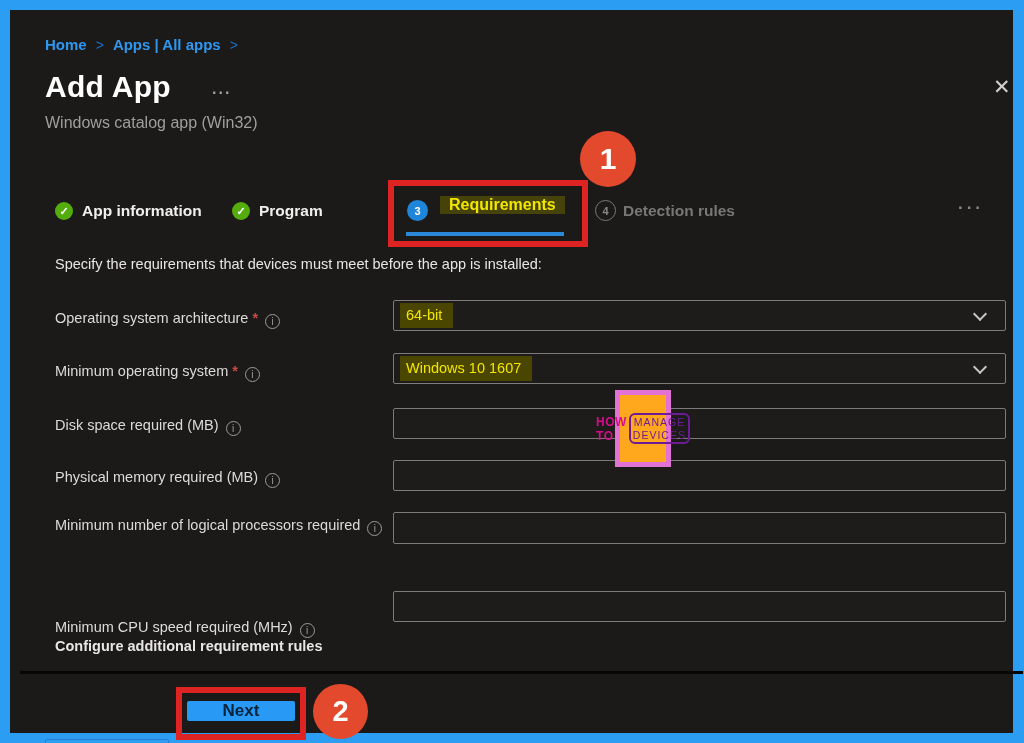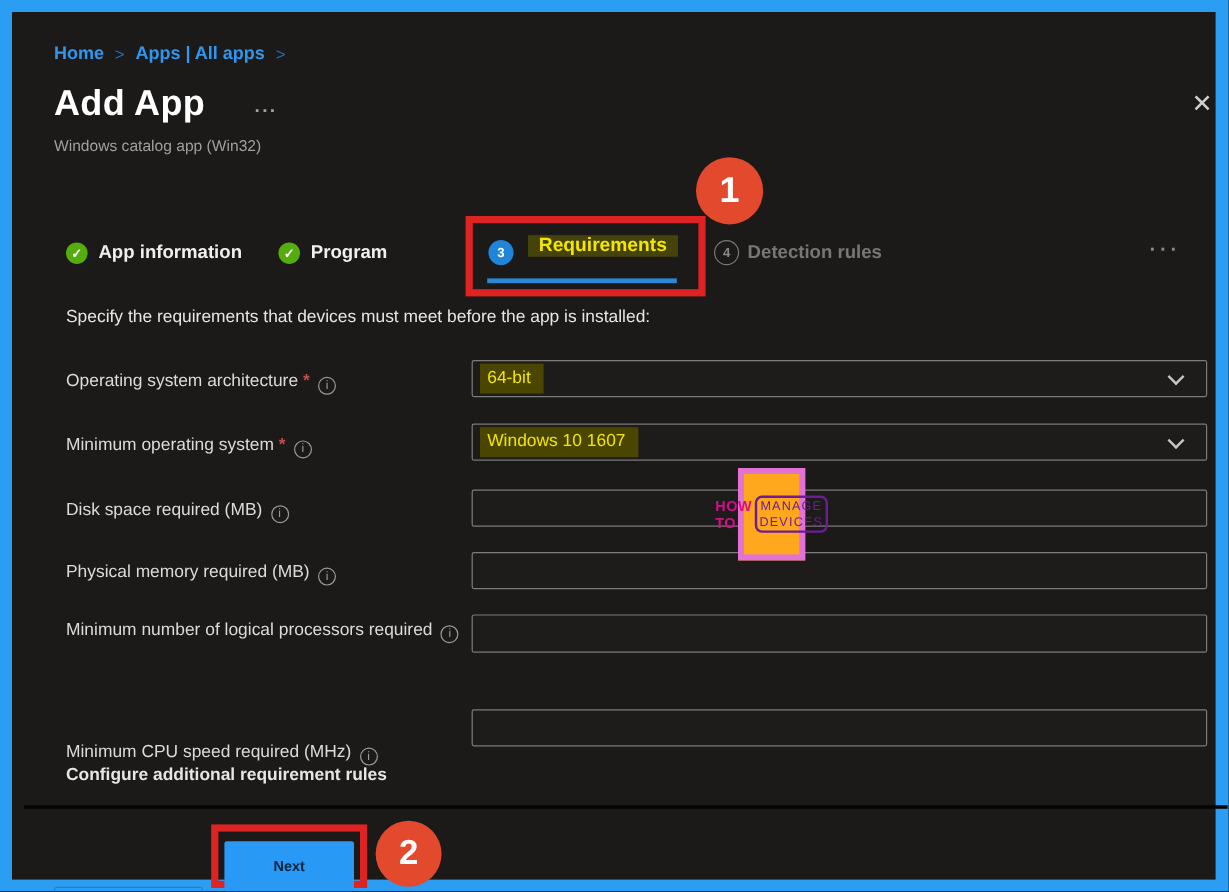--- a/index.html
+++ b/index.html
@@ -16,21 +16,21 @@
   .abs { position:absolute; }
 
   
   .breadcrumb { left:35px; top:26px; font-size:15px; font-weight:700; display:flex; gap:9px; align-items:center; }
   .crumb { color:#2f97f0; cursor:pointer; }
   .crumb-sep { color:#1f6fc0; font-weight:400; font-size:14px; }
 
   
   .page-title { left:35px; top:60px; font-size:30px; font-weight:700; color:#ffffff; letter-spacing:.3px; }
   .title-more { left:202px; top:70px; color:#a19f9d; font-size:16px; font-weight:700; letter-spacing:2px; cursor:pointer; }
-  .page-subtitle { left:35px; top:104px; font-size:13px; color:#a19f9d; }
+  .page-subtitle { left:35px; top:104px; font-size:16px; color:#a19f9d; }
   .close-btn { left:983px; top:66px; font-size:21px; color:#d2d0ce; cursor:pointer; line-height:1; }
 
   
   .step-check { width:18px; height:18px; border-radius:50%; background:#54ad0c; color:#fff;
     font-size:11px; font-weight:700; display:flex; align-items:center; justify-content:center; top:192px; }
   .step-label { top:192px; font-size:15.5px; font-weight:700; color:#f1efed; }
   .step-num-blue { left:397px; top:190px; width:21px; height:21px; border-radius:50%; background:#1f85d8;
     color:#fff; font-size:11px; font-weight:700; display:flex; align-items:center; justify-content:center; }
   .step-num-gray { left:585px; top:190px; width:21px; height:21px; border-radius:50%; border:1.5px solid #7b7977;
     color:#8a8886; font-size:11px; font-weight:700; display:flex; align-items:center; justify-content:center; }
@@ -69,22 +69,22 @@
   .stamp-badge div { color:#6e1c95; font-size:10.5px; font-weight:400; letter-spacing:1px; line-height:1.15; }
 
   .config-rules { left:45px; top:628px; font-size:14.5px; font-weight:700; color:#e8e6e3;text-align:center; }
   .footer-divider { left:10px; top:661px; width:1003px; height:3px; background:#060606; }
 
   
   .prev-btn { left:35px; top:692px; width:124px; height:34px; background:transparent;
     border:1px solid #2b7cd3; border-radius:2px; color:#2f97f0; font-size:15px; font-weight:700;
     display:flex; align-items:center; justify-content:center; cursor:pointer;margin-top:37px; }
   .red-box-next { left:166px; top:677px; width:130px; height:53px; border:6px solid #dd2422; }
-  .next-btn { left:177px; top:691px; width:108px; height:42px; background:#2899f5; border:none; border-radius:2px;
-    color:#07243d; font-size:12px; font-weight:700; display:flex; align-items:center; justify-content:center; cursor:pointer; }
+  .next-btn { left:177px; top:691px; width:108px; height:20px; background:#2899f5; border:none; border-radius:2px;
+    color:#07243d; font-size:17px; font-weight:700; display:flex; align-items:center; justify-content:center; cursor:pointer; }
 </style>
 </head>
 <body>
 
 <div class="stage">
   <div class="panel">
 
     <div class="abs breadcrumb">
       <span class="crumb">Home</span>
       <span class="crumb-sep">&gt;</span>

